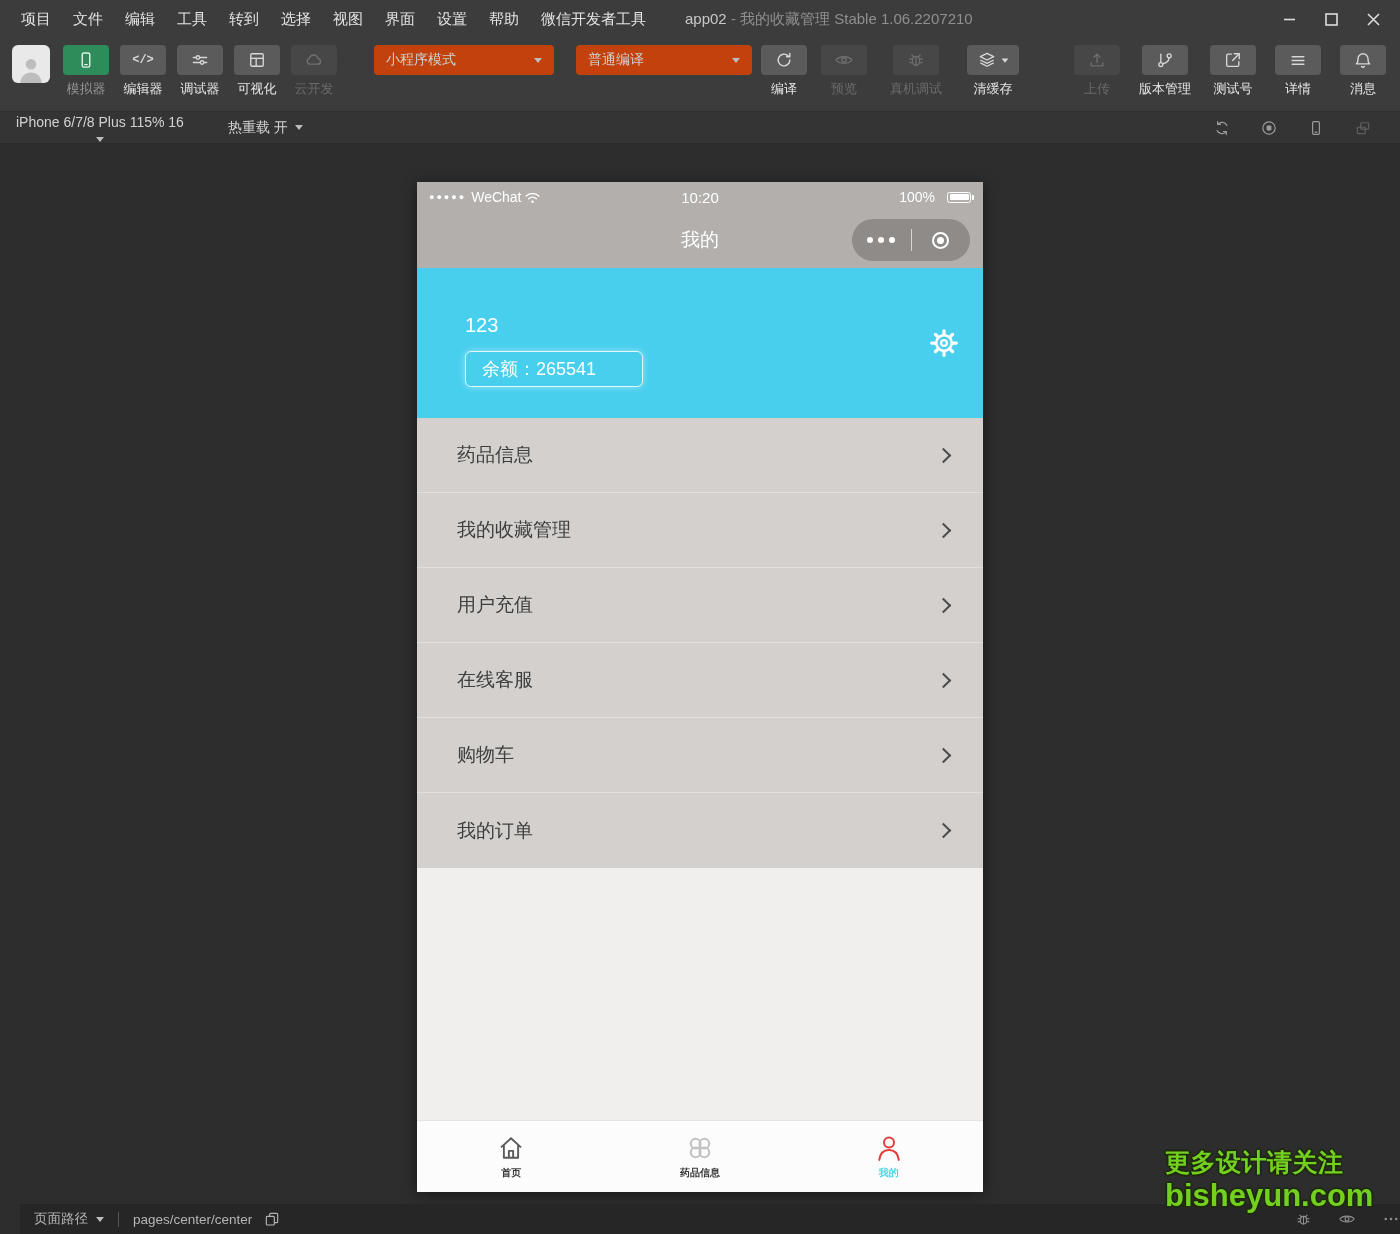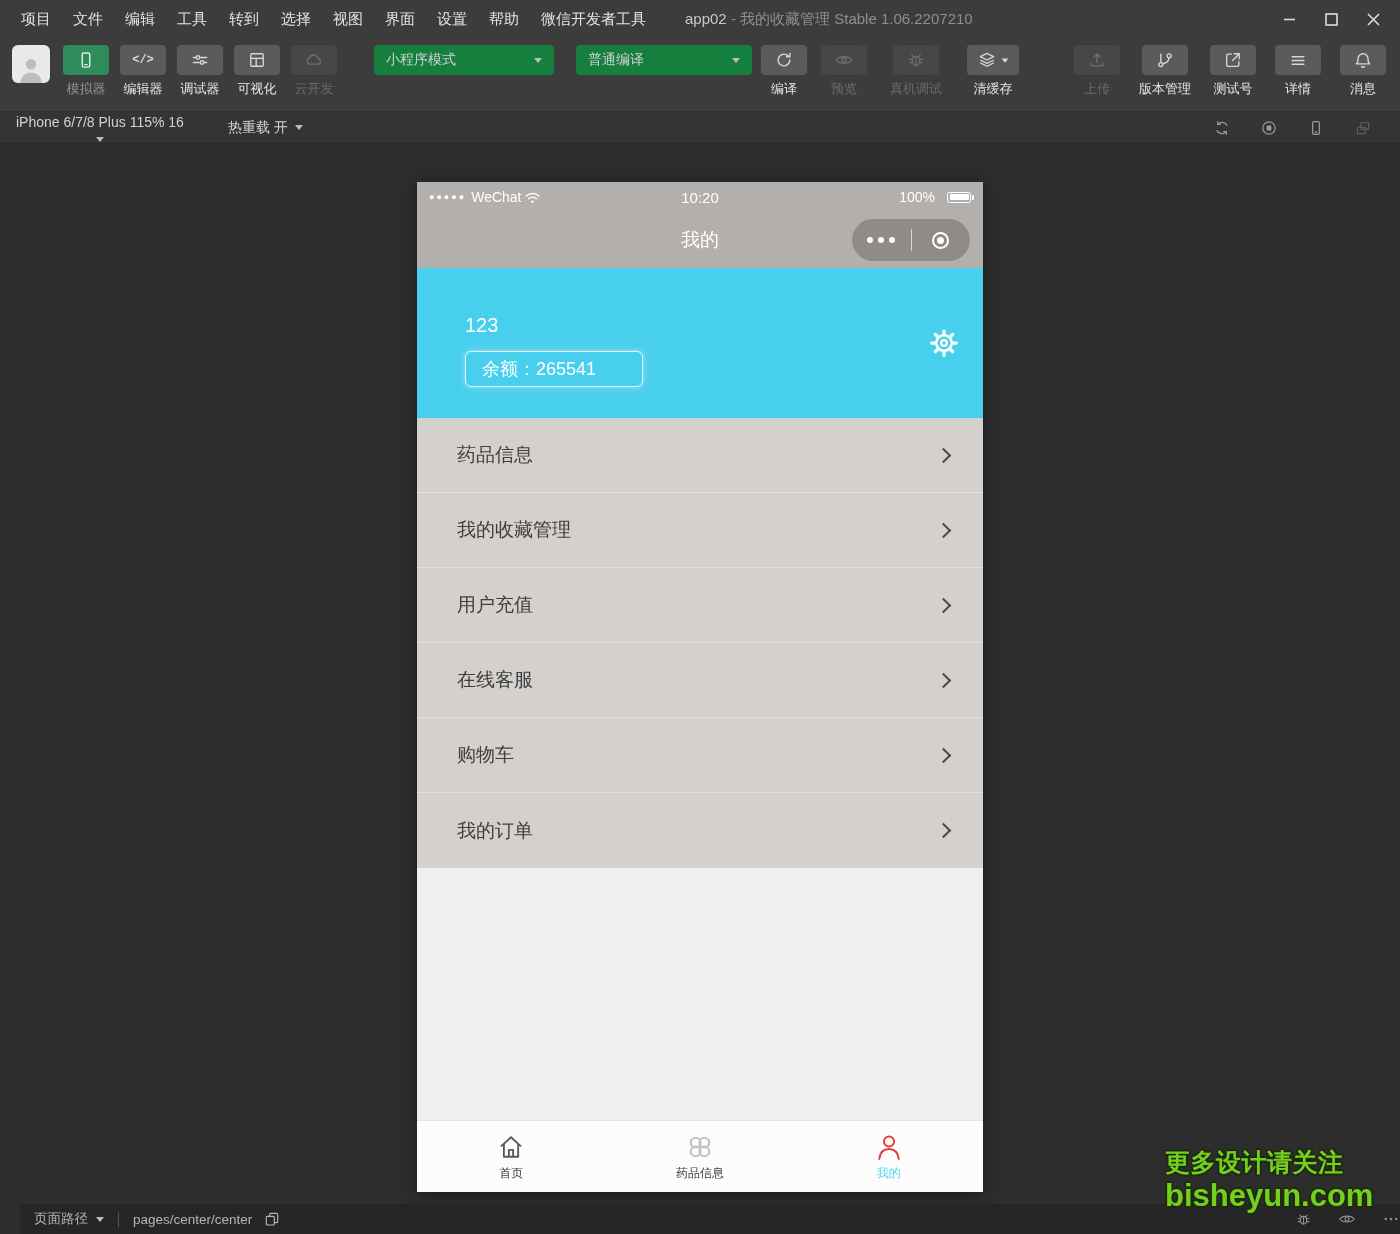--- a/index.html
+++ b/index.html
@@ -23,21 +23,21 @@
     display:flex; align-items:flex-end; justify-content:center; overflow:hidden; }
   .tool { display:flex; flex-direction:column; align-items:center; margin-right:11px; }
   .tool-box { width:46px; height:30px; border-radius:4px; background:#5b5b5b; color:#d8d8d8;
     display:flex; align-items:center; justify-content:center; }
   .tool-box.green { background:#2e8c5a; color:#dff0e7; }
   .tool-box.disabled { background:#474747; color:#6f6f6f; }
   .tool-label { margin-top:5px; font-size:13px; color:#e6e6e6; white-space:nowrap; }
   .tool-label.dim { color:#949494; }
   .tool-label.disabled { color:#6a6a6a; }
   .code-glyph { font-family:"Liberation Mono","DejaVu Sans Mono",monospace; font-size:12px; font-weight:bold; }
-  .select { height:30px; background:#15803d; border-radius:4px; color:#cfcfcf; font-size:14px;
+  .select { height:30px; background:#c2410c; border-radius:4px; color:#cfcfcf; font-size:14px;
     display:flex; align-items:center; padding:0 12px; margin-top:0; }
   .select .caret { margin-left:auto; }
   .caret { width:0; height:0; border-left:4.5px solid transparent; border-right:4.5px solid transparent;
     border-top:5px solid #bdbdbd; display:inline-block; }
   .sel-mode { width:180px; margin-left:26px; }
   .sel-compile { width:176px; margin-left:22px; }
   .tb-right { margin-left:auto; display:flex; align-items:flex-start; }
   .tb-right .tool { margin-right:0; margin-left:19px; }
   .box-caret { margin-left:4px; border-top-color:#d8d8d8; transform:scale(.85); }
 
@@ -84,21 +84,21 @@
   .p-menu { background:#d3d0cd; }
   .p-menu-item { height:75px; display:flex; align-items:center; padding:0 34px 0 40px;
     color:#3e3e3e; font-size:19px; border-bottom:1px solid rgba(255,255,255,.35); }
   .p-menu-item:last-child { border-bottom:none; }
   .chev { margin-left:auto; width:11px; height:11px; border-top:2px solid #4c4c4c;
     border-right:2px solid #4c4c4c; transform:rotate(45deg); }
 
   .p-filler { height:252px; background:#f0efee; }
   .p-tabbar { height:72px; background:#fcfcfc; border-top:1px solid #e6e4e2; display:flex; }
   .p-tab { flex:1; display:flex; flex-direction:column; align-items:center; justify-content:center; gap:3px; }
-  .p-tab .t-label { font-size:12px; color:#3a3a3a; }
+  .p-tab .t-label { font-size:10px; color:#3a3a3a;font-weight:bold; }
   .p-tab.active .t-label { color:#4fd6e8; }
   .t-icon { width:30px; height:30px; color:#5a5a5a; }
   .t-icon.grid { color:#c2c2c2; }
   .t-icon.person { color:#e23b3b; }
 
   
   .bottombar { position:absolute; left:0; top:1204px; width:1400px; height:30px; background:#262626;
     display:flex; align-items:center; padding:0 14px; color:#b5b5b5; font-size:13.5px;margin-left:20px; }
   .bb-left { display:flex; align-items:center; gap:8px; }
   .bb-divider { width:1px; height:15px; background:#555; margin:0 6px; }

